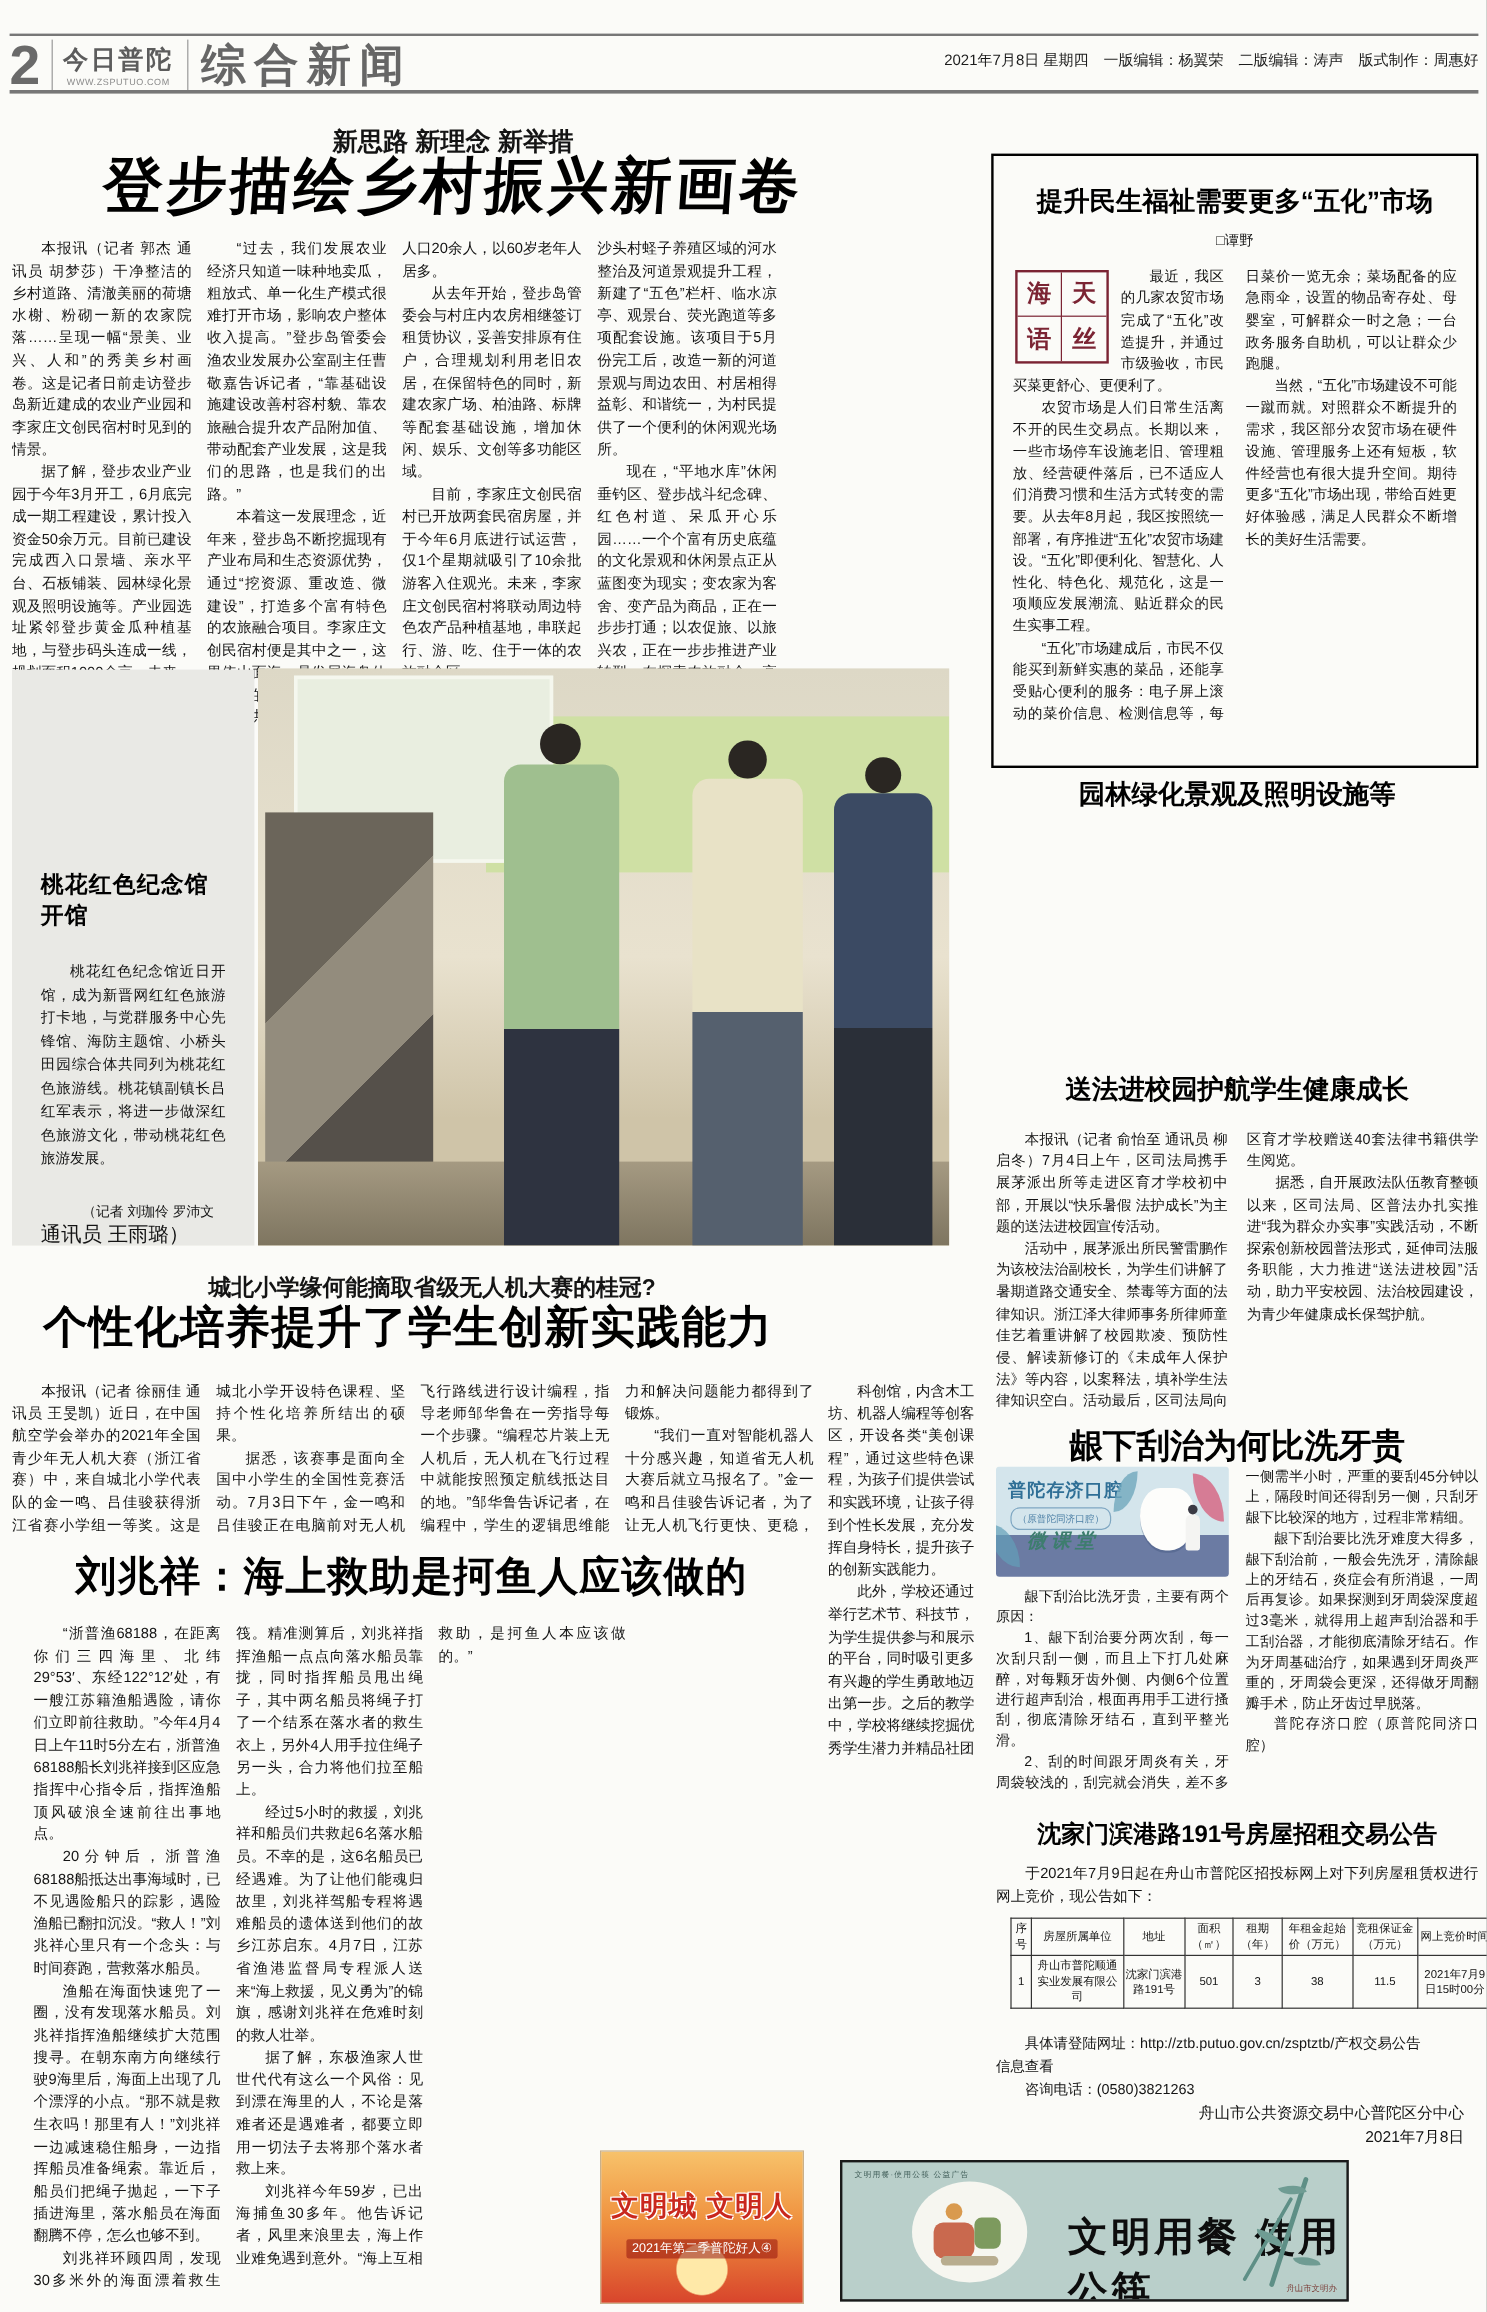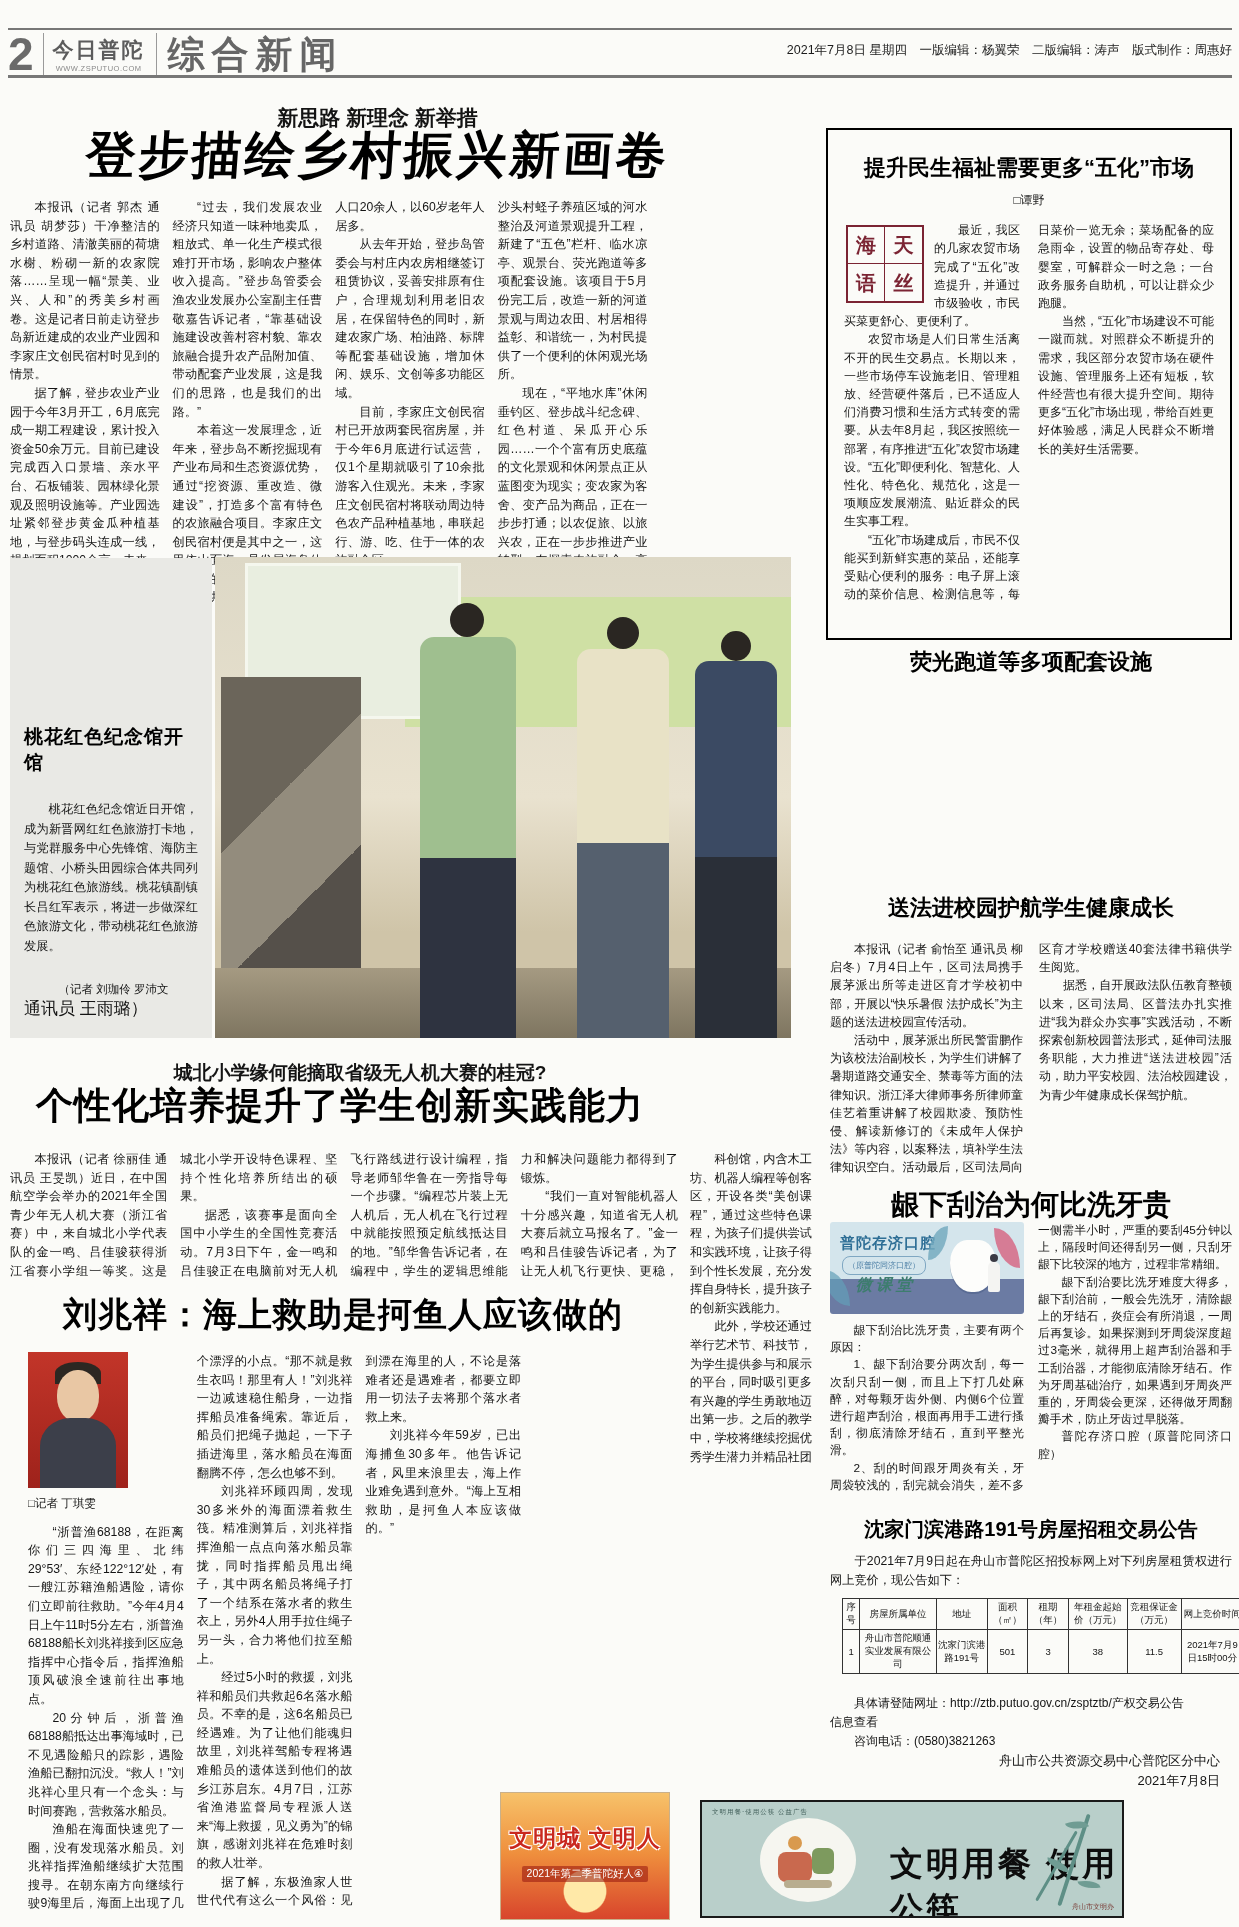--- a/index.html
+++ b/index.html
@@ -22,21 +22,21 @@
   .byline{text-align:center;font-size:12px;}
   
   .boxed{border:2.5px solid #000;box-sizing:border-box;padding:12px 16px;background:#fbfbf8;}
   .stamp{float:left;width:74px;height:74px;border:2px solid #7b2433;display:grid;
          grid-template-columns:1fr 1fr;grid-template-rows:1fr 1fr;margin:4px 10px 4px 2px;}
   .stamp span{display:flex;align-items:center;justify-content:center;font-size:20px;font-weight:bold;
          color:#7b2433;font-family:"Liberation Serif","DejaVu Serif",serif;}
   .stamp span:nth-child(1),.stamp span:nth-child(2){border-bottom:1.5px solid #7b2433;}
   .stamp span:nth-child(1),.stamp span:nth-child(3){border-right:1.5px solid #7b2433;}
   
-  .caption-box{background:#e9e9e5;box-sizing:border-box;padding:16px 14px;}
+  .caption-box{background:#e9e9e5;box-sizing:border-box;padding:16px 24px;}
   .caption-title{font-size:19px;font-weight:900;letter-spacing:1px;color:#000;}
   
   .photo{overflow:hidden;}
   
   table.notice{border-collapse:collapse;width:402px;font-size:9.5px;}
   table.notice th,table.notice td{border:1px solid #333;padding:2px 1px;text-align:center;font-weight:normal;}
   
   .haoren{background:radial-gradient(circle at 50% 78%,#ffe9a8 0 16%,rgba(255,233,168,0) 17%),
           linear-gradient(180deg,#f7c26a 0%,#ef8f3d 48%,#d8452c 100%);
           border:1px solid #c9b08a;box-sizing:border-box;text-align:center;overflow:hidden;}
@@ -141,21 +141,21 @@
     <div class="ex-photo-bw" style="left:6px;top:120px;width:140px;height:300px;"></div>
     <div class="ex-floor" style="height:70px;"></div>
     <div class="ex-fig-head" style="left:235px;top:46px;width:34px;height:34px;"></div>
     <div class="ex-fig-body" style="left:205px;top:80px;width:96px;height:401px;background:linear-gradient(#9fbf8f 0 55%,#2e3340 55%);"></div>
     <div class="ex-fig-head" style="left:392px;top:60px;width:32px;height:32px;"></div>
     <div class="ex-fig-body" style="left:362px;top:92px;width:92px;height:389px;background:linear-gradient(#e8e2c6 0 50%,#55606e 50%);"></div>
     <div class="ex-fig-head" style="left:506px;top:74px;width:30px;height:30px;"></div>
     <div class="ex-fig-body" style="left:480px;top:104px;width:82px;height:377px;background:linear-gradient(#3b4a63 0 52%,#2a2f38 52%);"></div>
   </div>
 
-  <div class="abs headline" style="left:830px;top:650px;width:402px;font-size:22px;">荧光跑道等多项配套设施</div>
+  <div class="abs headline" style="left:830px;top:650px;width:402px;font-size:22px;">园林绿化景观及照明设施等</div>
 
   <div class="abs headline" style="left:830px;top:896px;width:402px;font-size:22px;">送法进校园护航学生健康成长</div>
   <div class="abs body-text" style="left:830px;top:940px;width:402px;height:248px;column-count:2;column-gap:16px;font-size:12px;line-height:18.2px;">
       <p class="para">本报讯（记者 俞怡至 通讯员 柳启冬）7月4日上午，区司法局携手展茅派出所等走进区育才学校初中部，开展以“快乐暑假 法护成长”为主题的送法进校园宣传活动。</p>
       <p class="para">活动中，展茅派出所民警雷鹏作为该校法治副校长，为学生们讲解了暑期道路交通安全、禁毒等方面的法律知识。浙江泽大律师事务所律师童佳艺着重讲解了校园欺凌、预防性侵、解读新修订的《未成年人保护法》等内容，以案释法，填补学生法律知识空白。活动最后，区司法局向区育才学校赠送40套法律书籍供学生阅览。</p>
       <p class="para">据悉，自开展政法队伍教育整顿以来，区司法局、区普法办扎实推进“我为群众办实事”实践活动，不断探索创新校园普法形式，延伸司法服务职能，大力推进“送法进校园”活动，助力平安校园、法治校园建设，为青少年健康成长保驾护航。</p>
     </div>
 
   <div class="abs headline" style="left:830px;top:1190px;width:402px;font-size:28px;">龈下刮治为何比洗牙贵</div>
   <div class="abs body-text" style="left:830px;top:1222px;width:402px;height:288px;column-count:2;column-gap:14px;font-size:11.8px;line-height:17.2px;">
@@ -179,28 +179,20 @@
       <p class="para">据悉，该赛事是面向全国中小学生的全国性竞赛活动。7月3日下午，金一鸣和吕佳骏正在电脑前对无人机飞行路线进行设计编程，指导老师邹华鲁在一旁指导每一个步骤。“编程芯片装上无人机后，无人机在飞行过程中就能按照预定航线抵达目的地。”邹华鲁告诉记者，在编程中，学生的逻辑思维能力和解决问题能力都得到了锻炼。</p>
       <p class="para">“我们一直对智能机器人十分感兴趣，知道省无人机大赛后就立马报名了。”金一鸣和吕佳骏告诉记者，为了让无人机飞行更快、更稳，他们常常需要花很多时间去完善编程算法，在一次次试验中提升了抗挫折能力和团队协作能力。此次比赛获得一等奖也让两人感到十分自豪。</p>
     </div>
   <div class="abs body-text" style="left:690px;top:1150px;width:122px;height:314px;">
       <p class="para">科创馆，内含木工坊、机器人编程等创客区，开设各类“美创课程”，通过这些特色课程，为孩子们提供尝试和实践环境，让孩子得到个性长发展，充分发挥自身特长，提升孩子的创新实践能力。</p>
       <p class="para">此外，学校还通过举行艺术节、科技节，为学生提供参与和展示的平台，同时吸引更多有兴趣的学生勇敢地迈出第一步。之后的教学中，学校将继续挖掘优秀学生潜力并精品社团培养，实现普及与提高相结合，让学生在自我磨砺中成长。</p>
     </div>
 
   <div class="abs headline" style="left:28px;top:1296px;width:630px;font-size:34px;letter-spacing:1px;">刘兆祥：海上救助是抲鱼人应该做的</div>
   <div class="abs body-text" style="left:28px;top:1352px;width:662px;height:575px;column-count:4;column-gap:13px;">
-    <div style="margin-bottom:10px;">
-      <div class="portrait">
-        <div class="p-hair"></div>
-        <div class="p-face"></div>
-        <div class="p-body"></div>
-      </div>
-      <div style="font-size:11.5px;margin-top:6px;">□记者 丁琪雯</div>
-    </div>
     <span><p class="para">“浙普渔68188，在距离你们三四海里、北纬29°53′、东经122°12′处，有一艘江苏籍渔船遇险，请你们立即前往救助。”今年4月4日上午11时5分左右，浙普渔68188船长刘兆祥接到区应急指挥中心指令后，指挥渔船顶风破浪全速前往出事地点。</p><p class="para">20分钟后，浙普渔68188船抵达出事海域时，已不见遇险船只的踪影，遇险渔船已翻扣沉没。“救人！”刘兆祥心里只有一个念头：与时间赛跑，营救落水船员。</p><p class="para">渔船在海面快速兜了一圈，没有发现落水船员。刘兆祥指挥渔船继续扩大范围搜寻。在朝东南方向继续行驶9海里后，海面上出现了几个漂浮的小点。“那不就是救生衣吗！那里有人！”刘兆祥一边减速稳住船身，一边指挥船员准备绳索。靠近后，船员们把绳子抛起，一下子插进海里，落水船员在海面翻腾不停，怎么也够不到。</p><p class="para">刘兆祥环顾四周，发现30多米外的海面漂着救生筏。精准测算后，刘兆祥指挥渔船一点点向落水船员靠拢，同时指挥船员甩出绳子，其中两名船员将绳子打了一个结系在落水者的救生衣上，另外4人用手拉住绳子另一头，合力将他们拉至船上。</p><p class="para">经过5小时的救援，刘兆祥和船员们共救起6名落水船员。不幸的是，这6名船员已经遇难。为了让他们能魂归故里，刘兆祥驾船专程将遇难船员的遗体送到他们的故乡江苏启东。4月7日，江苏省渔港监督局专程派人送来“海上救援，见义勇为”的锦旗，感谢刘兆祥在危难时刻的救人壮举。</p><p class="para">据了解，东极渔家人世世代代有这么一个风俗：见到漂在海里的人，不论是落难者还是遇难者，都要立即用一切法子去将那个落水者救上来。</p><p class="para">刘兆祥今年59岁，已出海捕鱼30多年。他告诉记者，风里来浪里去，海上作业难免遇到意外。“海上互相救助，是抲鱼人本应该做的。”</p></span>
   </div>
 
   <div class="abs headline" style="left:830px;top:1518px;width:402px;font-size:20px;">沈家门滨港路191号房屋招租交易公告</div>
   <div class="abs" style="left:830px;top:1552px;width:402px;font-size:12.2px;line-height:19px;text-align:justify;text-indent:2em;">于2021年7月9日起在舟山市普陀区招投标网上对下列房屋租赁权进行网上竞价，现公告如下：</div>
   <table class="notice abs" style="left:842px;top:1598px;">
     <thead>
       <tr>
           <th>序号</th>
           <th>房屋所属单位</th>

